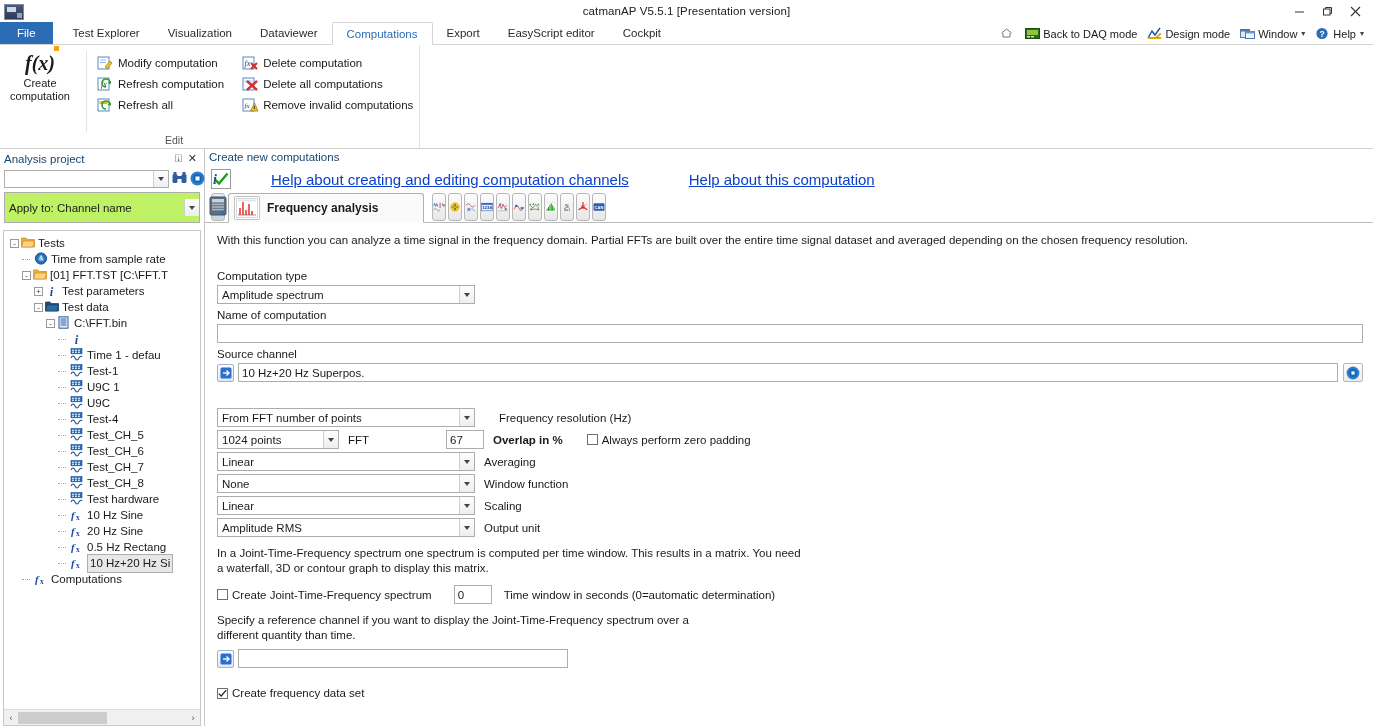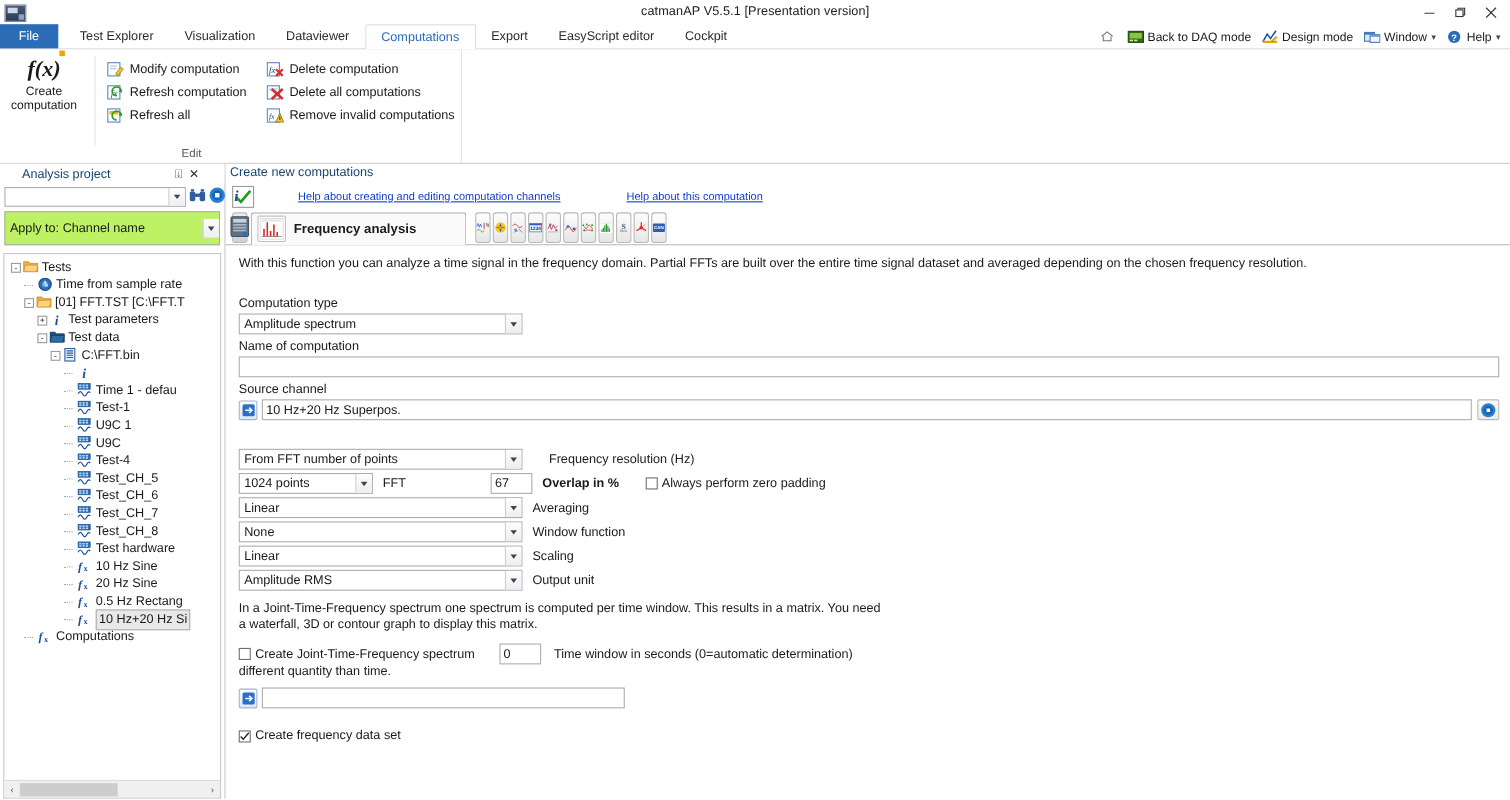--- a/index.html
+++ b/index.html
@@ -120,21 +120,21 @@
 
   
   .leftpanel {
     width: 205px; flex:0 0 205px;
     background:#ffffff;
     border-right:1px solid #c8c8c8;
     display:flex; flex-direction:column;
     position:relative;
   }
   .lp-header {
-    height: 19px; display:flex; align-items:center; padding:0 20px;
+    height: 19px; display:flex; align-items:center; padding:0 4px;
     font-size:11.5px; color:#1f4e79; background:#ffffff;
   }
   .lp-header .ttl { flex:1; color:#19456e; }
   .lp-header .hicon { font-size:11px; color:#333; padding:0 3px; cursor:default;}
   .lp-search { padding: 2px 4px 0 4px; display:flex; align-items:center; gap:3px; }
   .combo-in {
     flex:1; height:18px; border:1px solid #adadad; background:#fff;
     display:flex; align-items:center; position:relative;
   }
   .combo-in input {
@@ -181,21 +181,21 @@
 
   
   .mainpanel { flex:1; display:flex; flex-direction:column; background:#fff; min-width:0;}
   .mp-title { height:18px; padding:2px 0 0 4px; font-size:11.5px; color:#19456e; }
   .mp-links { height:24px; display:flex; align-items:center; padding-left:6px; gap:0; }
   .okbox {
     width:20px; height:20px; border:1px solid #9a9a9a; background:#fff;
     display:flex; align-items:center; justify-content:center; margin-right:40px;
   }
   .okbox svg { display:block; }
-  .lnk { color:#0a3fcc; text-decoration:underline; font-size:10px; margin-right:60px; cursor:pointer; white-space:nowrap;}
+  .lnk { color:#0a3fcc; text-decoration:underline; font-size:15px; margin-right:60px; cursor:pointer; white-space:nowrap;}
   .tabstrip {
     display:flex; align-items:flex-end; height:32px; padding-left:6px; gap:2px;
     border-bottom:1px solid #bdbdbd; position:relative;
   }
   .icotab {
     width:14px; height:28px; border:1px solid #b8b8b8; border-radius:3px;
     background: linear-gradient(#fdfdfd,#e6e6e6);
     display:flex; align-items:center; justify-content:center; position:relative;
     margin-bottom:1px;
   }
@@ -1024,20 +1024,21 @@
 
           <div class="rowflex">
             <span class="chk"></span>
             <span class="lbl">Create Joint-Time-Frequency spectrum</span>
             <div style="width:38px; margin-left:22px;">
               <input class="txtin" value="0" style="">
             </div>
             <span class="lbl" style="margin-left:12px;">Time window in seconds (0=automatic determination)</span>
           </div>
 
+          <div class="desc" style="margin-top:9px;">Specify a reference channel if you want to display the Joint-Time-Frequency spectrum over a</div>
           <div class="desc">different quantity than time.</div>
 
           <div class="rowflex" style="margin-top:6px;">
             <div class="arrowbtn">
               <svg width="12" height="12" viewBox="0 0 12 12">
                   <rect x="0.5" y="0.5" width="11" height="11" rx="1.5" fill="#2a6fd0"></rect>
                   <path d="M3 6 H8" stroke="#fff" stroke-width="1.4"></path>
                   <path d="M6.5 3.6 L9 6 L6.5 8.4" fill="none" stroke="#fff" stroke-width="1.4"></path>
                 </svg>
             </div>

